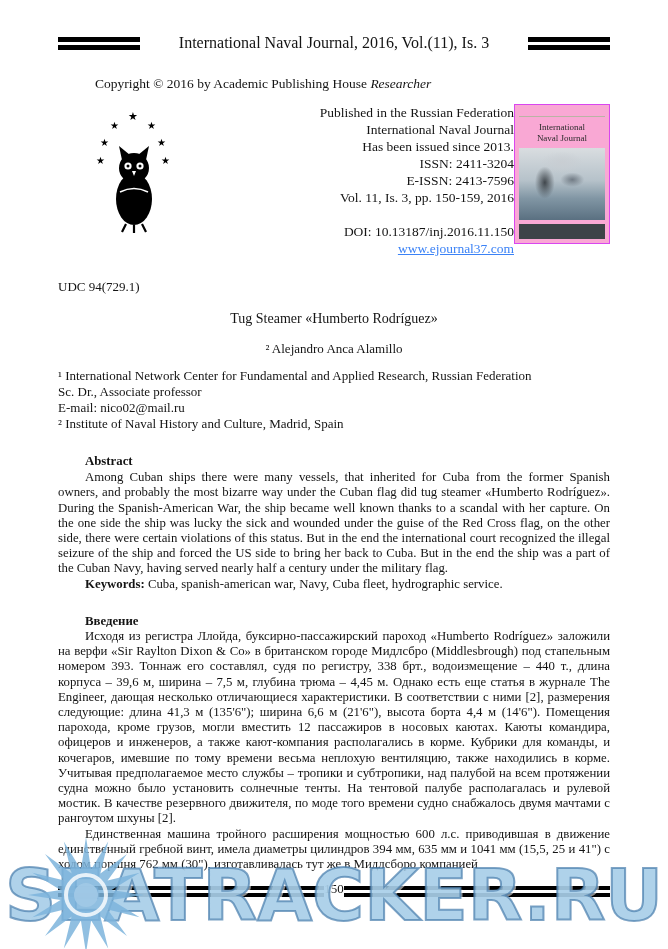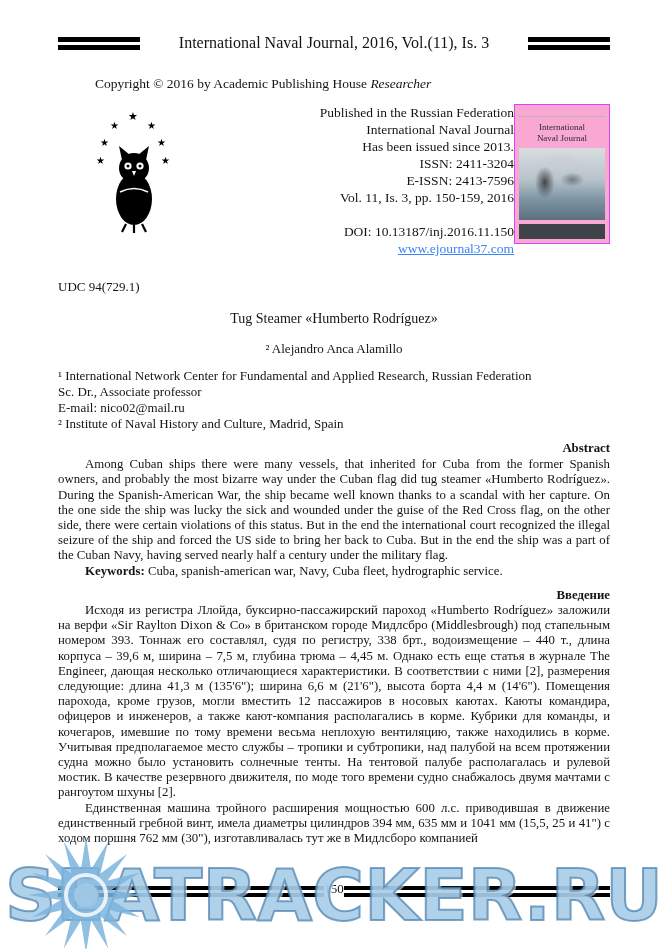--- a/index.html
+++ b/index.html
@@ -40,21 +40,21 @@
   .cover-bottom { height:15px; margin:4px; background:#3d4348; }
   
   .udc { margin:22px 8px 0 58px; font-size:13px; }
   .title { margin:16px 58px 0 58px; text-align:center; font-weight:normal; font-size:14px; }
   .authors { margin-top:13px; text-align:center; font-size:13px; line-height:17px; }
   .affiliations { margin:11px 58px 0 58px; font-size:13px; line-height:16px; }
   .para {
     margin:0 58px; font-size:12.8px; line-height:15.2px;
     text-align:justify; text-indent:27px;
   }
-  .heading-bold { font-weight:bold; margin-top:9px; text-align:right; }
+  .heading-bold { font-weight:bold; margin-top:22px; text-align:left; }
   .abstract-para { margin-top:1px; }
   .kw-label { font-weight:bold; }
   
   .footer {
     position:absolute; left:58px; right:58px; bottom:52px;
     display:flex; align-items:flex-end; z-index:1;
   }
   .footer .bar-pair { flex:1; }
   .footer .bar { height:4px; }
   .page-number { font-size:13px; }

